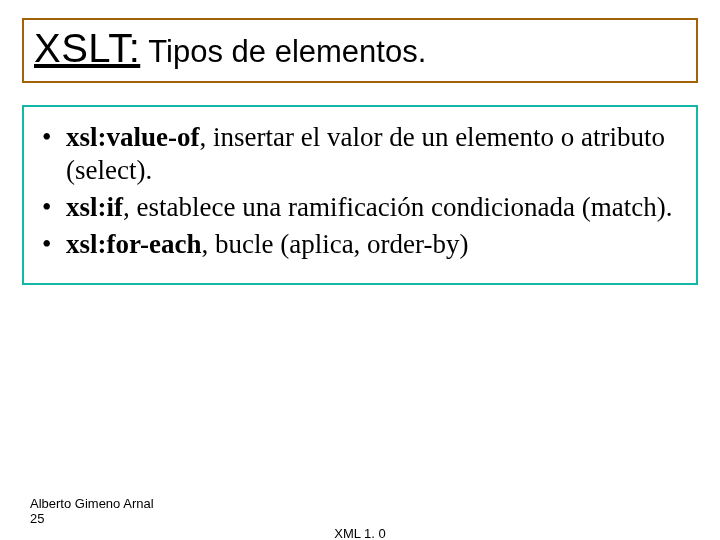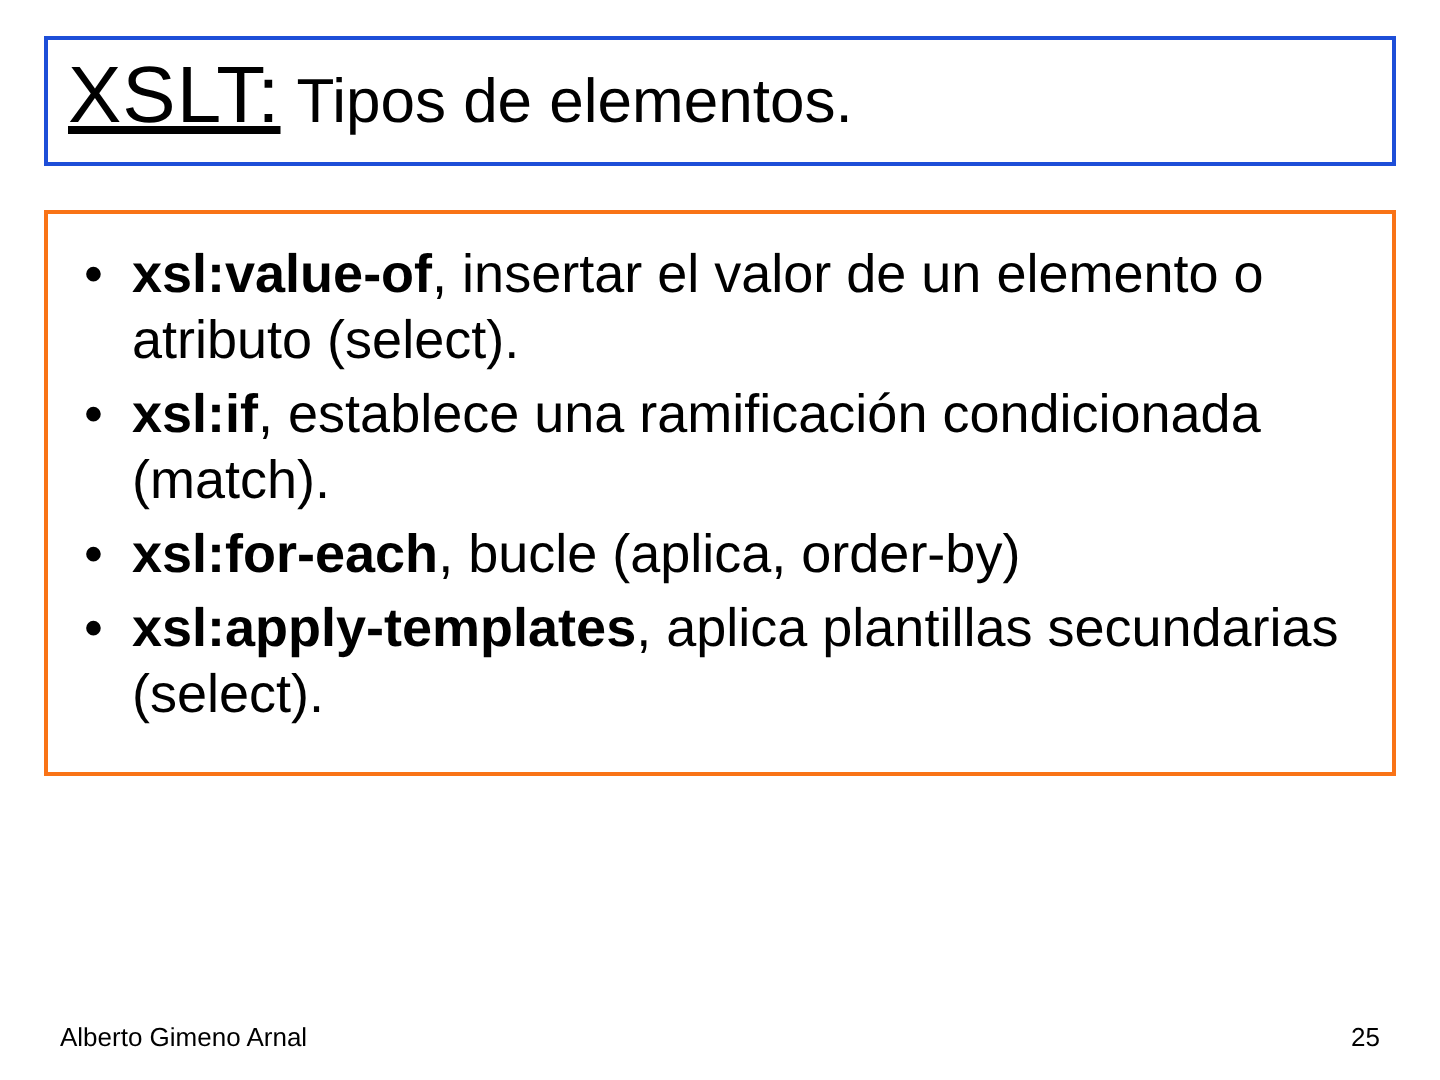--- a/index.html
+++ b/index.html
@@ -13,35 +13,36 @@
     overflow: hidden;
   }
   .slide {
     box-sizing: border-box;
     width: 720px;
     height: 540px;
     position: relative;
     padding: 18px 22px 0 22px;
   }
   .title-box {
-    border: 2px solid #1d4ed8;
+    border: 2px solid #a16207;
     padding: 6px 10px 10px 10px;
     margin-bottom: 22px;
   }
   .title-main {
     font-size: 40px;
     text-decoration: underline;
     letter-spacing: 0.5px;
   }
   .title-sub {
     font-size: 31px;
   }
   .body-box {
-    border: 2px solid #f97316;
+    border: 2px solid #14b8a6;
     padding: 14px 14px 18px 14px;
+    font-family: Liberation Serif, serif;
   }
   .bullets {
     list-style: none;
     margin: 0;
     padding: 0;
   }
   .bullets li {
     font-size: 27px;
     line-height: 1.22;
     padding-left: 28px;
@@ -59,20 +60,21 @@
   .footer {
     position: absolute;
     left: 0;
     right: 0;
     bottom: 14px;
     padding: 0 30px;
     font-size: 13px;
     display: flex;
     justify-content: space-between;
     align-items: baseline;
+    flex-direction: column;
   }
   .footer .center {
     position: absolute;
     left: 50%;
     transform: translateX(-50%);
     margin-top: 30px;
   }
 </style>
 </head>
 <body>
@@ -81,21 +83,20 @@
 
   <div class="title-box">
     <span class="title-main">XSLT:</span><span class="title-sub"> Tipos de elementos.</span>
   </div>
 
   <div class="body-box">
     <ul class="bullets">
       <li><span class="b">xsl:value-of</span><span>, insertar el valor de un elemento o atributo (select).</span></li>
       <li><span class="b">xsl:if</span><span>, establece una ramificación condicionada (match).</span></li>
       <li><span class="b">xsl:for-each</span><span>, bucle (aplica, order-by)</span></li>
-      <li><span class="b">xsl:apply-templates</span><span>, aplica plantillas secundarias (select).</span></li>
     </ul>
   </div>
 
   <div class="footer">
     <span>Alberto Gimeno Arnal</span>
     <span class="center">XML 1. 0</span>
     <span>25</span>
   </div>
 
 </div>

